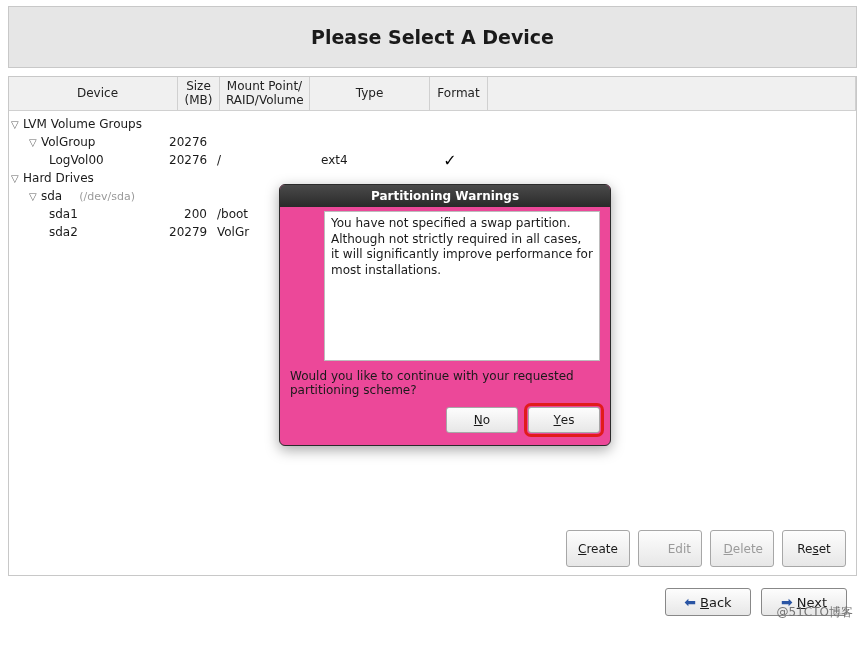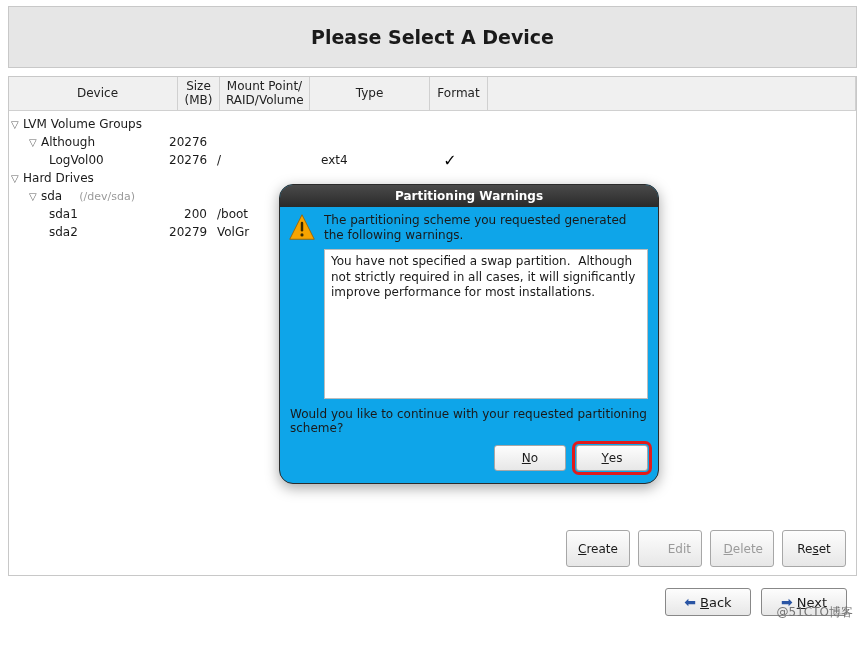--- a/index.html
+++ b/index.html
@@ -124,24 +124,24 @@
     gap: 4px;
     font-size: 13px;
     cursor: pointer;
   }
   .nav-btn .arrow { font-weight: bold; color: #2a55a4; font-size: 14px; }
   
   .dialog {
     position: absolute;
     left: 270px;
     top: 107px;
-    width: 380px;
+    width: 332px;
     border: 1px solid #2b2b2b;
-    border-radius: 14px;
-    background: #0ea5e9;
+    border-radius: 6px;
+    background: #ec4899;
     box-shadow: 0 4px 14px rgba(0,0,0,0.35);
     overflow: hidden;
   }
   .dialog-title {
     background: linear-gradient(#4a4a4a,#2a2a2a);
     color: #ffffff;
     font-weight: bold;
     font-size: 12px;
     text-align: center;
     padding: 4px 0;
@@ -219,21 +219,21 @@
     <div class="tree">
       <div class="tree-row">
         <div class="c-device indent0">
             <span class="caret-down">▽</span>
             <span>LVM Volume Groups</span>
           </div>
       </div>
       <div class="tree-row">
         <div class="c-device indent1">
             <span class="caret-down">▽</span>
-            <span>Although</span>
+            <span>VolGroup</span>
           </div>
         <div class="c-size">20276</div>
       </div>
       <div class="tree-row">
         <div class="c-device indent2">
             <span>LogVol00</span>
           </div>
         <div class="c-size">20276</div>
         <div class="c-mount">/</div>
         <div class="c-type">ext4</div>
@@ -278,30 +278,20 @@
       <div class="btn disabled">
           <span><u>D</u><span>elete</span></span>
         </div>
       <div class="btn">
           <span>Re<u>s</u><span>et</span></span>
         </div>
     </div>
 
     <div class="dialog">
       <div class="dialog-title">Partitioning Warnings</div>
-      <div class="dialog-body">
-        <div class="warn-icon">
-          <svg viewBox="0 0 32 32">
-            <polygon points="16,2 30,30 2,30" fill="#f7a400" stroke="#9a6200" stroke-width="1"></polygon>
-            <rect x="14.6" y="10" width="2.8" height="11" rx="1.4" fill="#3a2a00"></rect>
-            <circle cx="16" cy="25" r="1.8" fill="#3a2a00"></circle>
-          </svg>
-        </div>
-        <div class="dialog-msg">The partitioning scheme you requested generated the following warnings.</div>
-      </div>
       <div class="dialog-textarea">You have not specified a swap partition.  Although not strictly required in all cases, it will significantly improve performance for most installations.</div>
       <div class="dialog-question">Would you like to continue with your requested partitioning scheme?</div>
       <div class="dialog-buttons">
         <div class="btn">
             <u>N</u>
             <span>o</span>
           </div>
         <div class="btn highlight-yes">
             <u>Y</u>
             <span>es</span>

